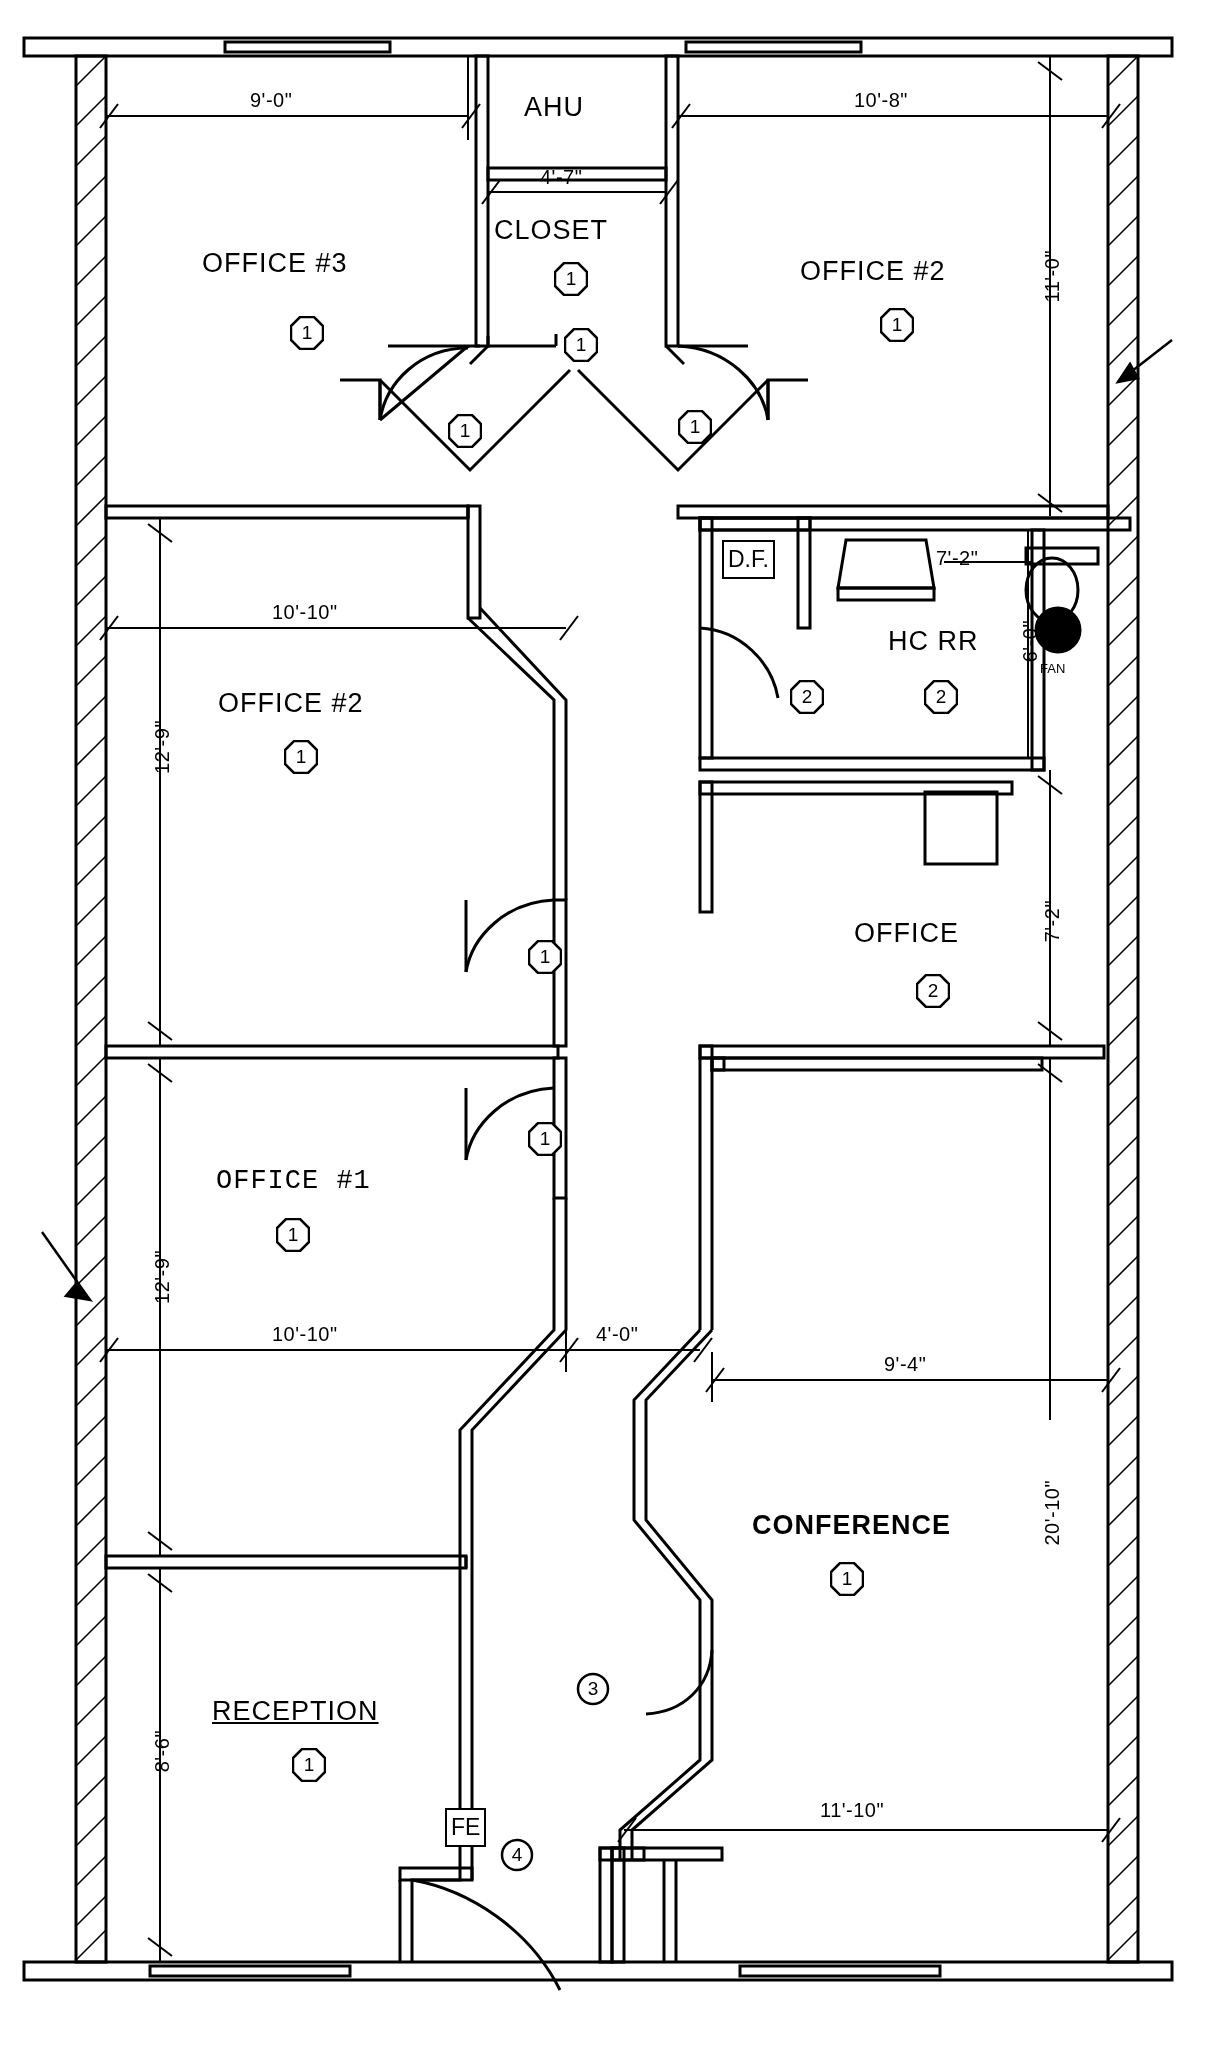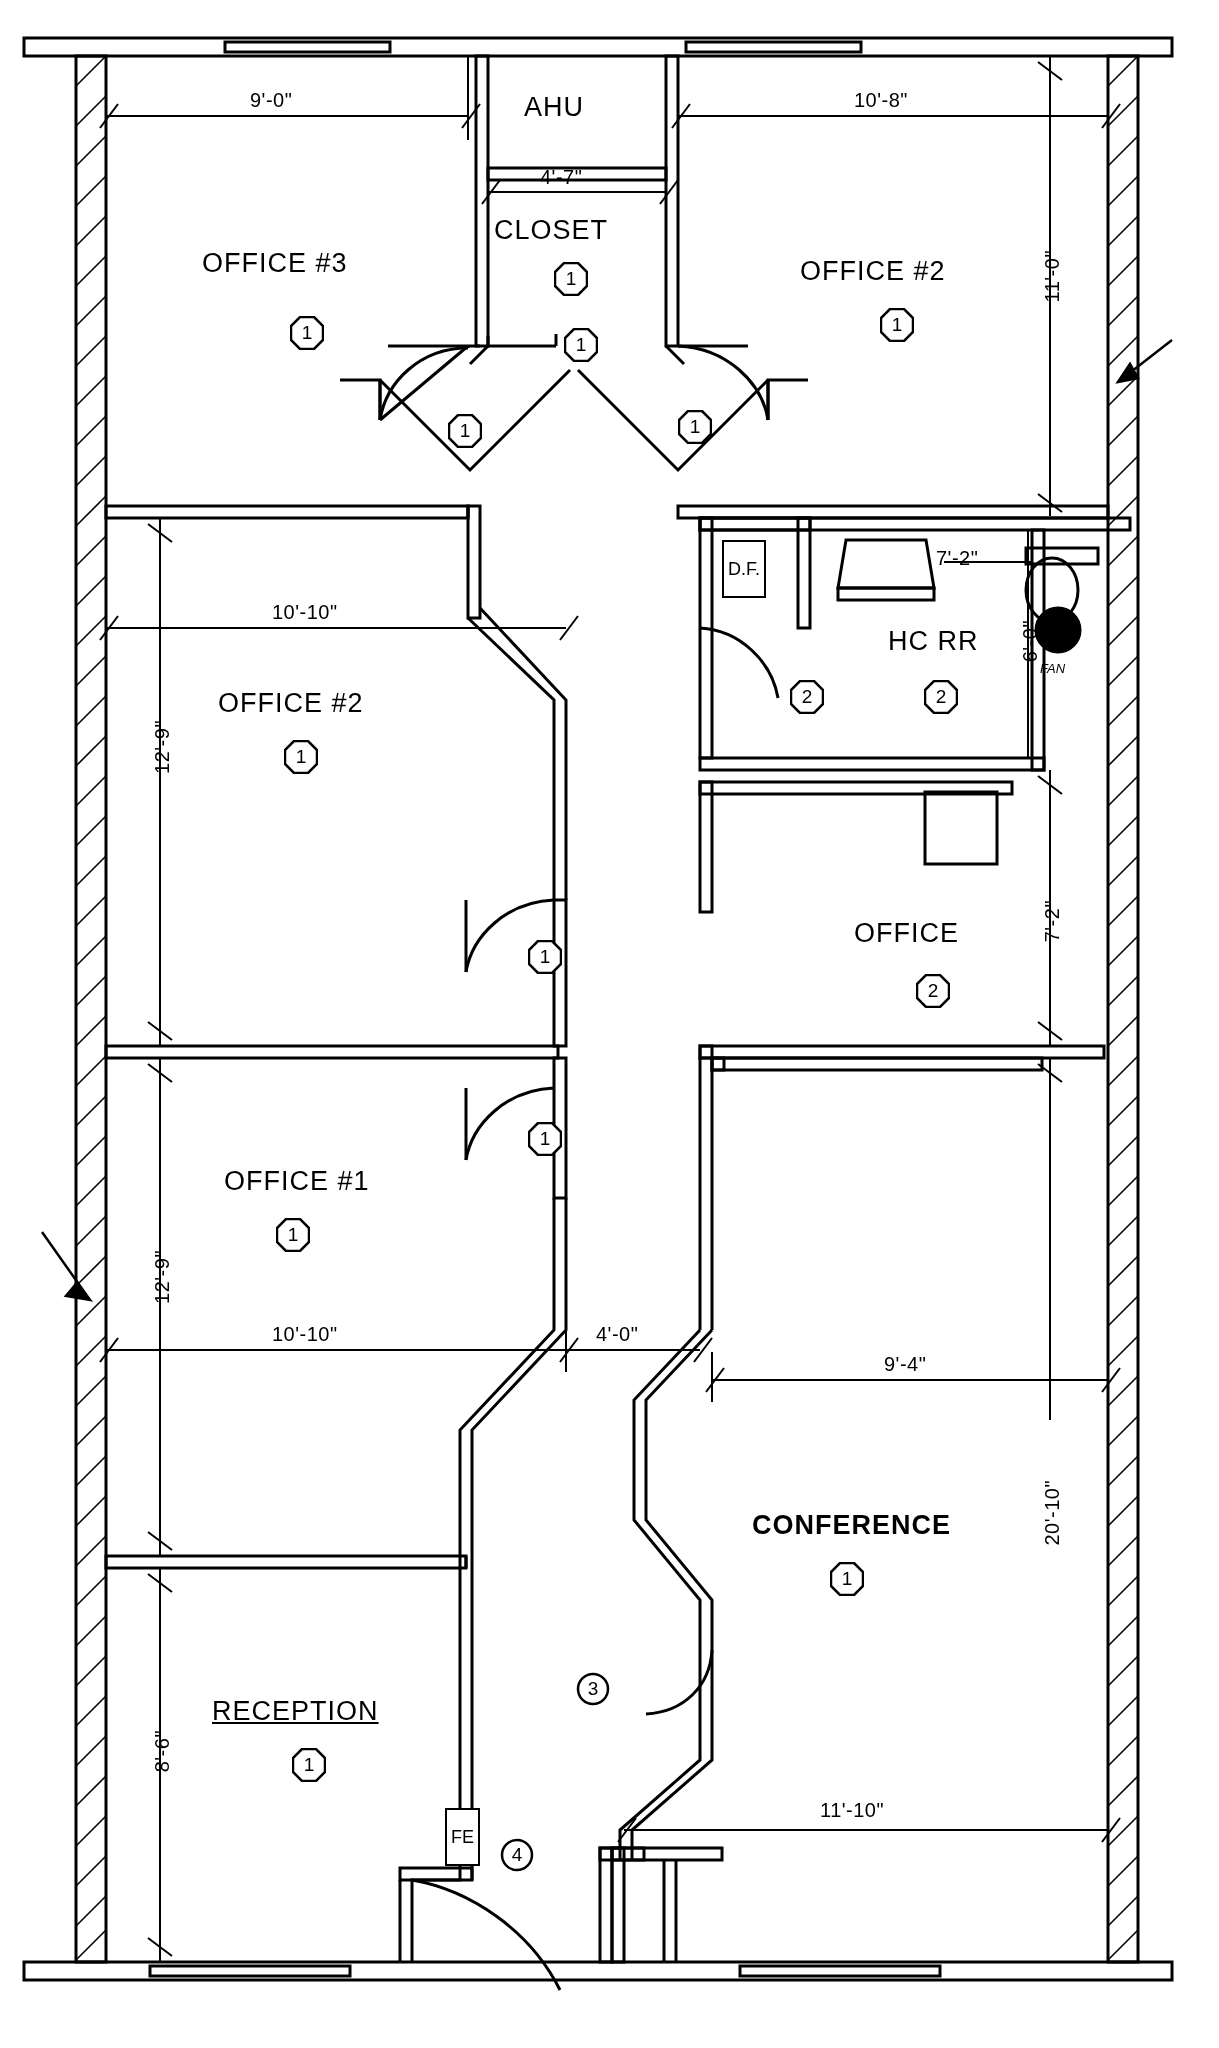--- a/index.html
+++ b/index.html
@@ -72,22 +72,22 @@
     left: 0; top: 0;
     width: 34px; height: 34px;
     display: flex;
     align-items: center;
     justify-content: center;
     font-size: 19px;
   }
   .boxlabel {
     position: absolute;
     border: 2px solid #000;
-    font-size: 18px;
-    padding: 18px 4px;
+    font-size: 23px;
+    padding: 6px 4px;
     background: #fff;
     line-height: 1;
   }
 </style>
 </head>
 <body>
 
 <div id="plan">
 
   <svg width="1219" height="2048" viewBox="0 0 1219 2048">
@@ -415,21 +415,21 @@
     </g>
   </svg>
 
   <span class="lbl room-name" style="left:202px; top:250px;">OFFICE #3</span>
   <span class="lbl room-name" style="left:524px; top:94px;">AHU</span>
   <span class="lbl room-name" style="left:494px; top:217px;">CLOSET</span>
   <span class="lbl room-name" style="left:800px; top:258px;">OFFICE #2</span>
   <span class="lbl room-name" style="left:218px; top:690px;">OFFICE #2</span>
   <span class="lbl room-name" style="left:888px; top:628px;">HC RR</span>
   <span class="lbl room-name" style="left:854px; top:920px;">OFFICE</span>
-  <span class="lbl room-name" style="left:224px; top:1168px;">OFFICE #1</span>
+  <span class="lbl room-name" style="left:216px; top:1168px;font-family:Liberation Mono, monospace;">OFFICE #1</span>
   <span class="lbl room-name" style="left:752px; top:1512px;font-weight:bold;">CONFERENCE</span>
   <span class="lbl room-name" style="left:212px; top:1698px;text-decoration:underline;">RECEPTION</span>
 
   <div class="octagon" style="position:absolute; left:290px; top:316px;">
     <svg width="34" height="34">
         <polygon points="10,1 24,1 33,10 33,24 24,33 10,33 1,24 1,10" fill="#fff" stroke="#000" stroke-width="2.5"></polygon>
       </svg>
     <span>1</span>
   </div>
   <div class="octagon" style="position:absolute; left:554px; top:262px;">
@@ -542,16 +542,16 @@
   <span class="lbl dim" style="left:596px; top:1324px;">4'-0"</span>
   <span class="lbl dim" style="left:884px; top:1354px;">9'-4"</span>
   <span class="lbl dim-v" style="left:1042px; top:1480px; transform: rotate(-90deg) translate(-100%, 0);">20'-10"</span>
   <span class="lbl dim" style="left:936px; top:548px;">7'-2"</span>
   <span class="lbl dim-v" style="left:1020px; top:620px; transform: rotate(-90deg) translate(-100%, 0);">6'-0"</span>
   <span class="lbl dim-v" style="left:1042px; top:900px; transform: rotate(-90deg) translate(-100%, 0);">7'-2"</span>
   <span class="lbl dim-v" style="left:152px; top:1730px; transform: rotate(-90deg) translate(-100%, 0);">8'-6"</span>
   <span class="lbl dim" style="left:820px; top:1800px;">11'-10"</span>
 
   <div class="boxlabel" style="left:722px; top:540px;">D.F.</div>
-  <span class="lbl tiny" style="left:1040px; top:662px;font-style:italic;">FAN</span>
+  <span class="lbl tiny" style="left:1040px; top:662px;">FAN</span>
   <div class="boxlabel" style="left:408px; top:1808px;margin-left:37px;">FE</div>
 
 </div>
 
 </body></html>

